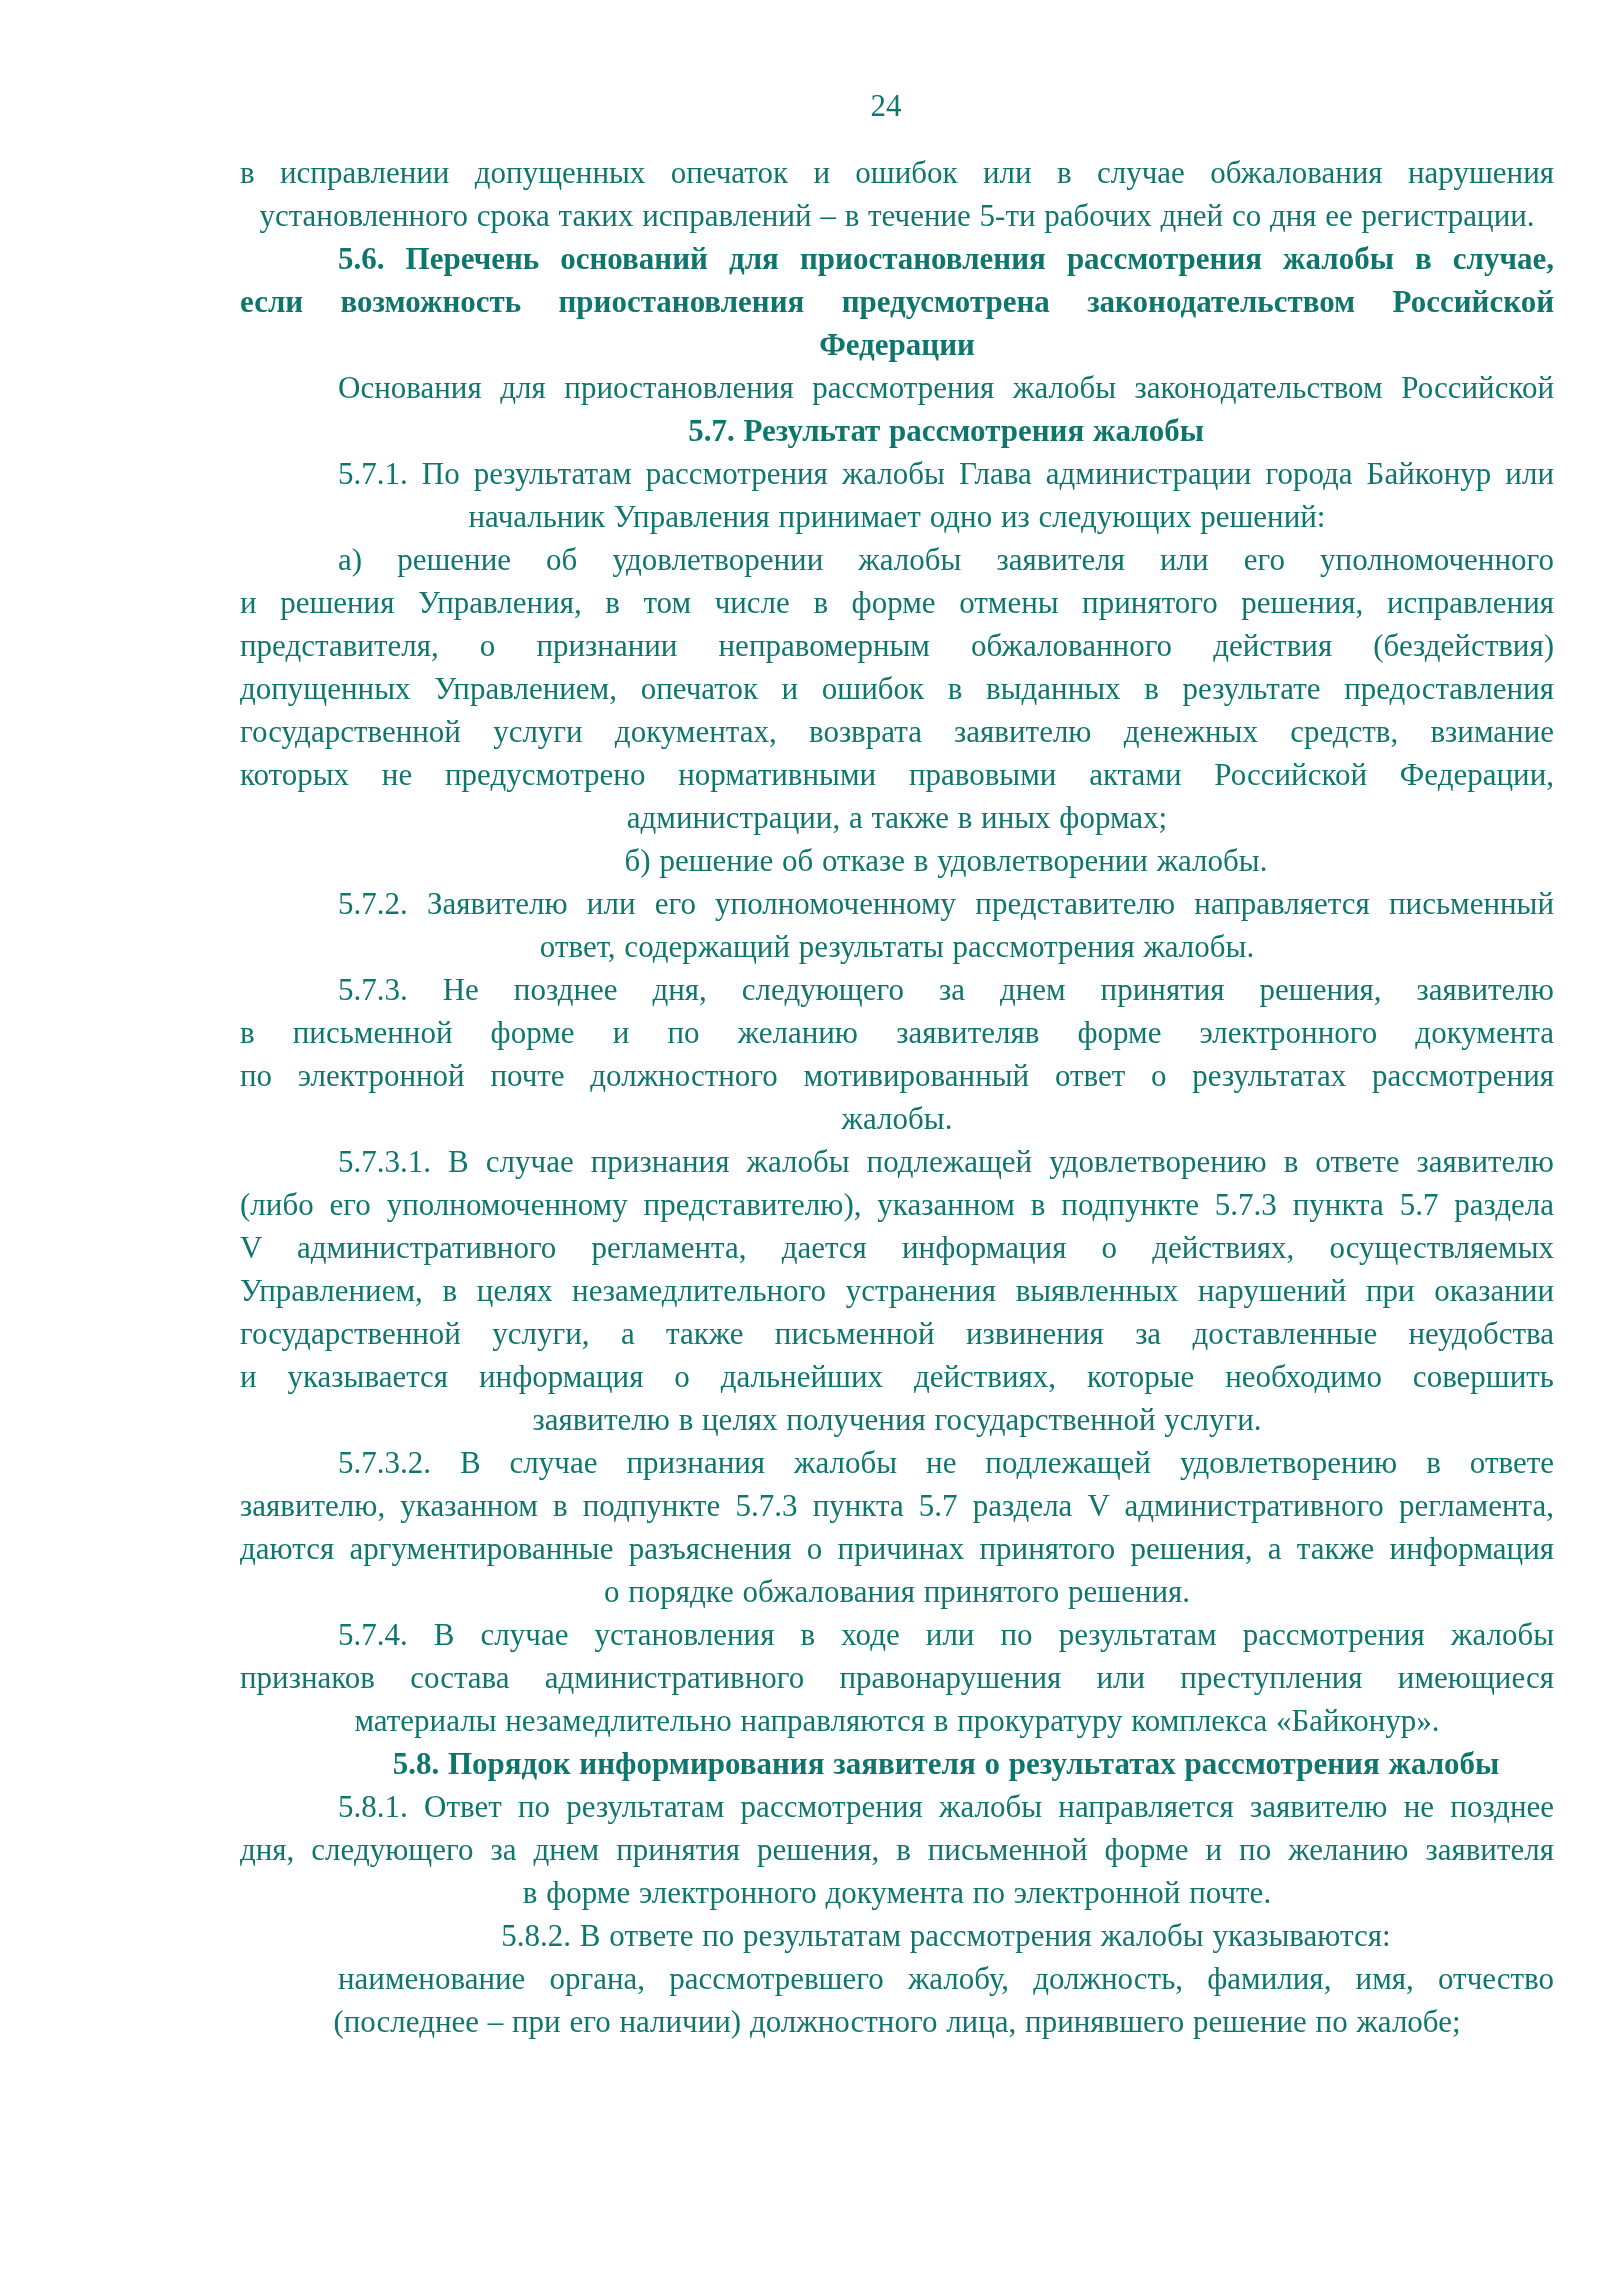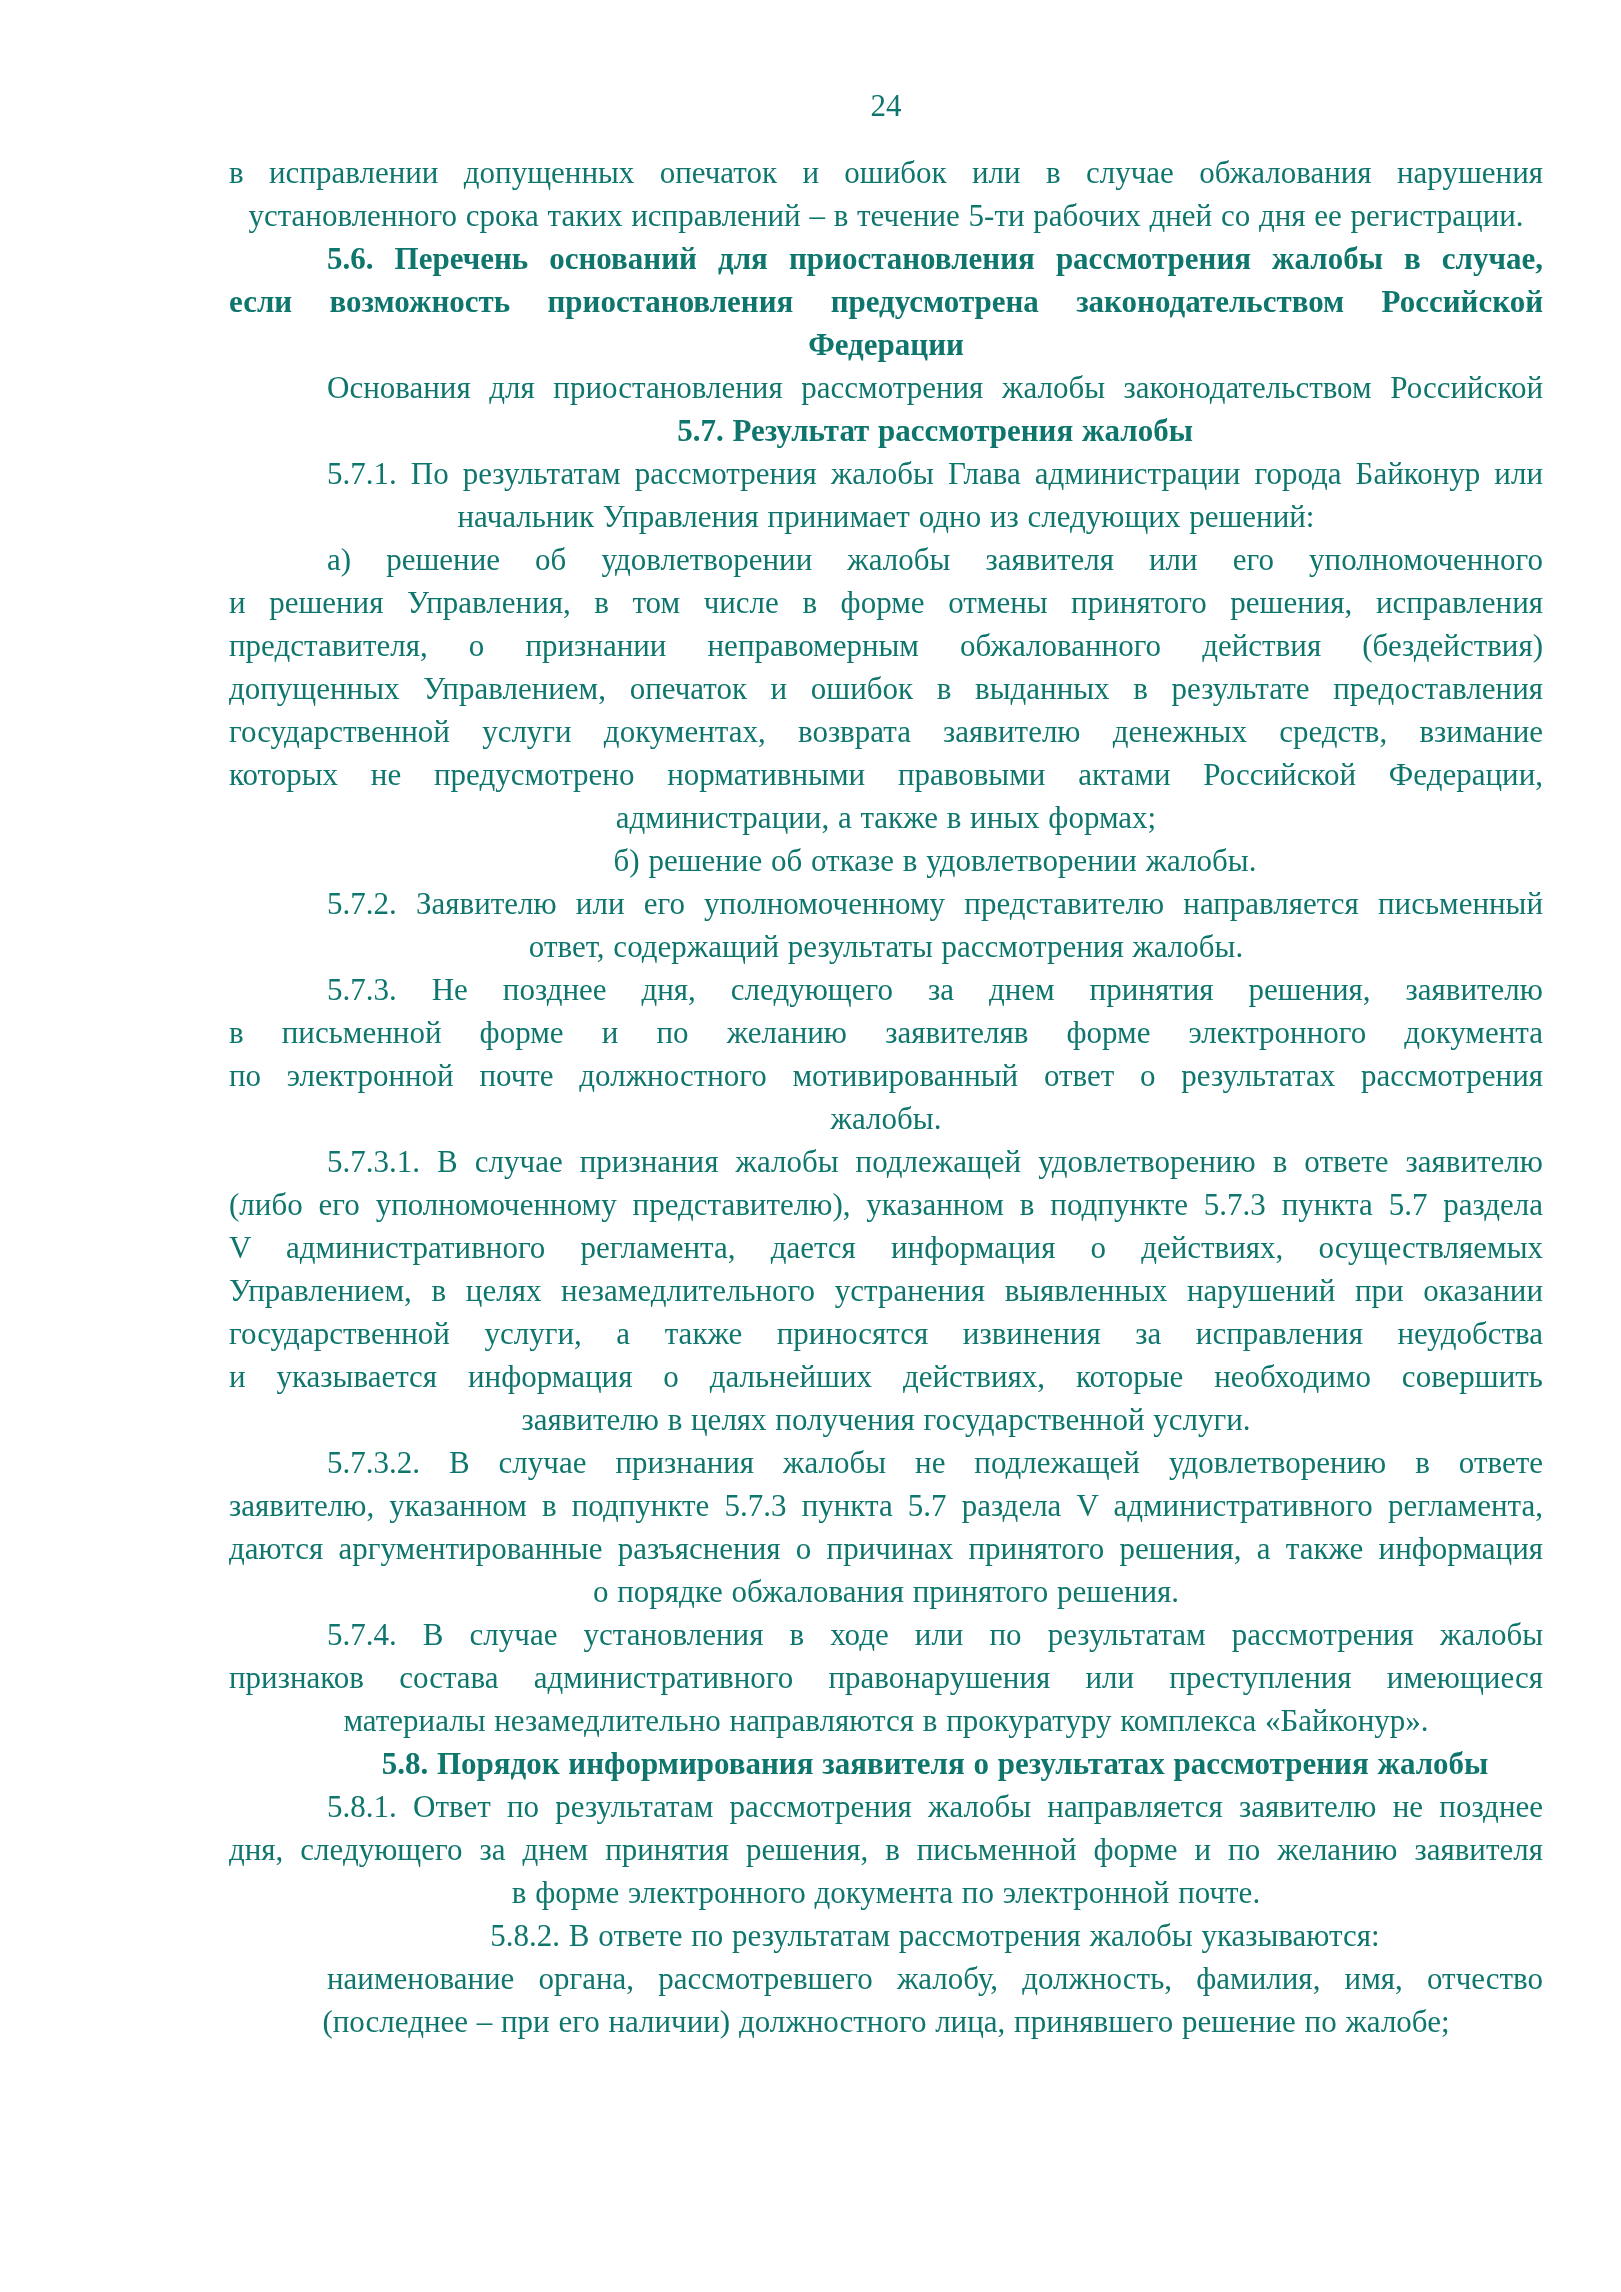--- a/index.html
+++ b/index.html
@@ -17,21 +17,21 @@
     top: 88px;
     left: 229px;
     width: 1314px;
     text-align: center;
     font-size: 31px;
     line-height: 35px;
   }
   .content {
     position: absolute;
     top: 151px;
-    left: 229px;
+    left: 240px;
     width: 1314px;
     font-size: 31px;
     line-height: 43px;
     word-spacing: 1px;
   }
   .paragraph { margin: 0; padding: 0; }
   .line { margin: 0; padding: 0; text-align: center; }
   .line.jl { text-align: justify; text-align-last: justify; }
   .line.last { white-space: nowrap; }
   .line.indent { text-indent: 98px; }
@@ -82,21 +82,21 @@
         <div class="line jl indent">5.7.3. Не позднее дня, следующего за днем принятия решения, заявителю</div>
         <div class="line jl">в письменной форме и по желанию заявителяв форме электронного документа</div>
         <div class="line jl">по электронной почте должностного мотивированный ответ о результатах рассмотрения</div>
         <div class="line last">жалобы.</div>
       </div>
       <div class="paragraph">
         <div class="line jl indent">5.7.3.1. В случае признания жалобы подлежащей удовлетворению в ответе заявителю</div>
         <div class="line jl">(либо его уполномоченному представителю), указанном в подпункте 5.7.3 пункта 5.7 раздела</div>
         <div class="line jl">V административного регламента, дается информация о действиях, осуществляемых</div>
         <div class="line jl">Управлением, в целях незамедлительного устранения выявленных нарушений при оказании</div>
-        <div class="line jl">государственной услуги, а также приносятся извинения за исправления неудобства</div>
+        <div class="line jl">государственной услуги, а также письменной извинения за доставленные неудобства</div>
         <div class="line jl">и указывается информация о дальнейших действиях, которые необходимо совершить</div>
         <div class="line last">заявителю в целях получения государственной услуги.</div>
       </div>
       <div class="paragraph">
         <div class="line jl indent">5.7.3.2. В случае признания жалобы не подлежащей удовлетворению в ответе</div>
         <div class="line jl">заявителю, указанном в подпункте 5.7.3 пункта 5.7 раздела V административного регламента,</div>
         <div class="line jl">даются аргументированные разъяснения о причинах принятого решения, а также информация</div>
         <div class="line last">о порядке обжалования принятого решения.</div>
       </div>
       <div class="paragraph">

